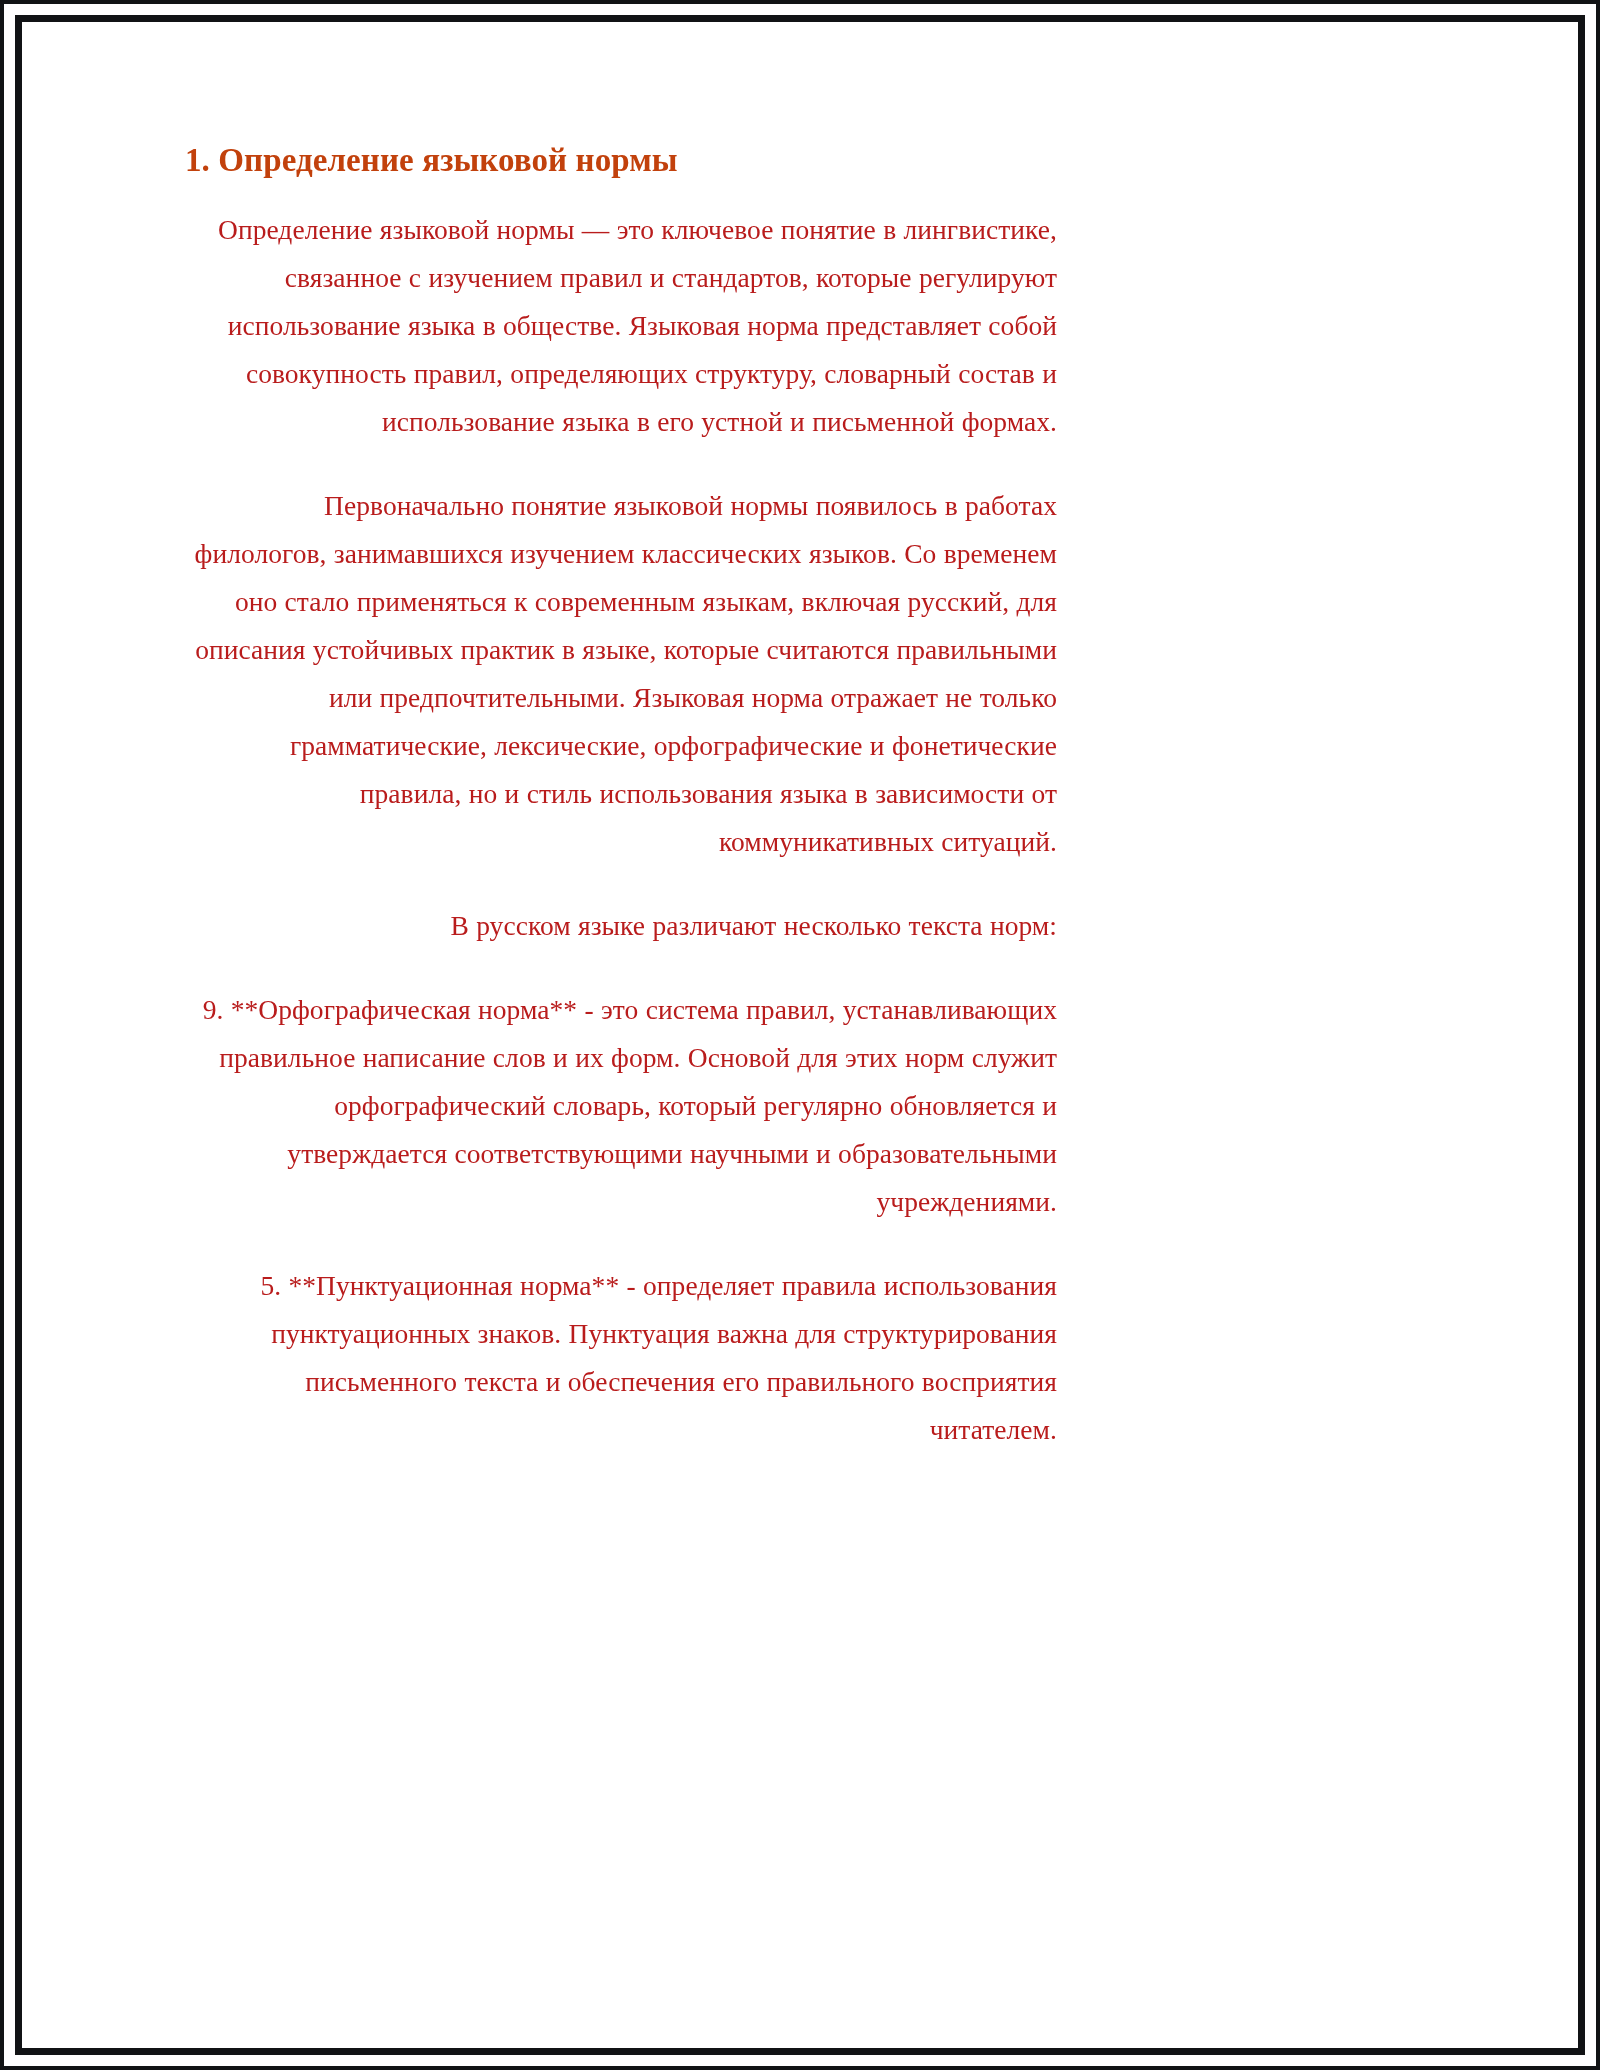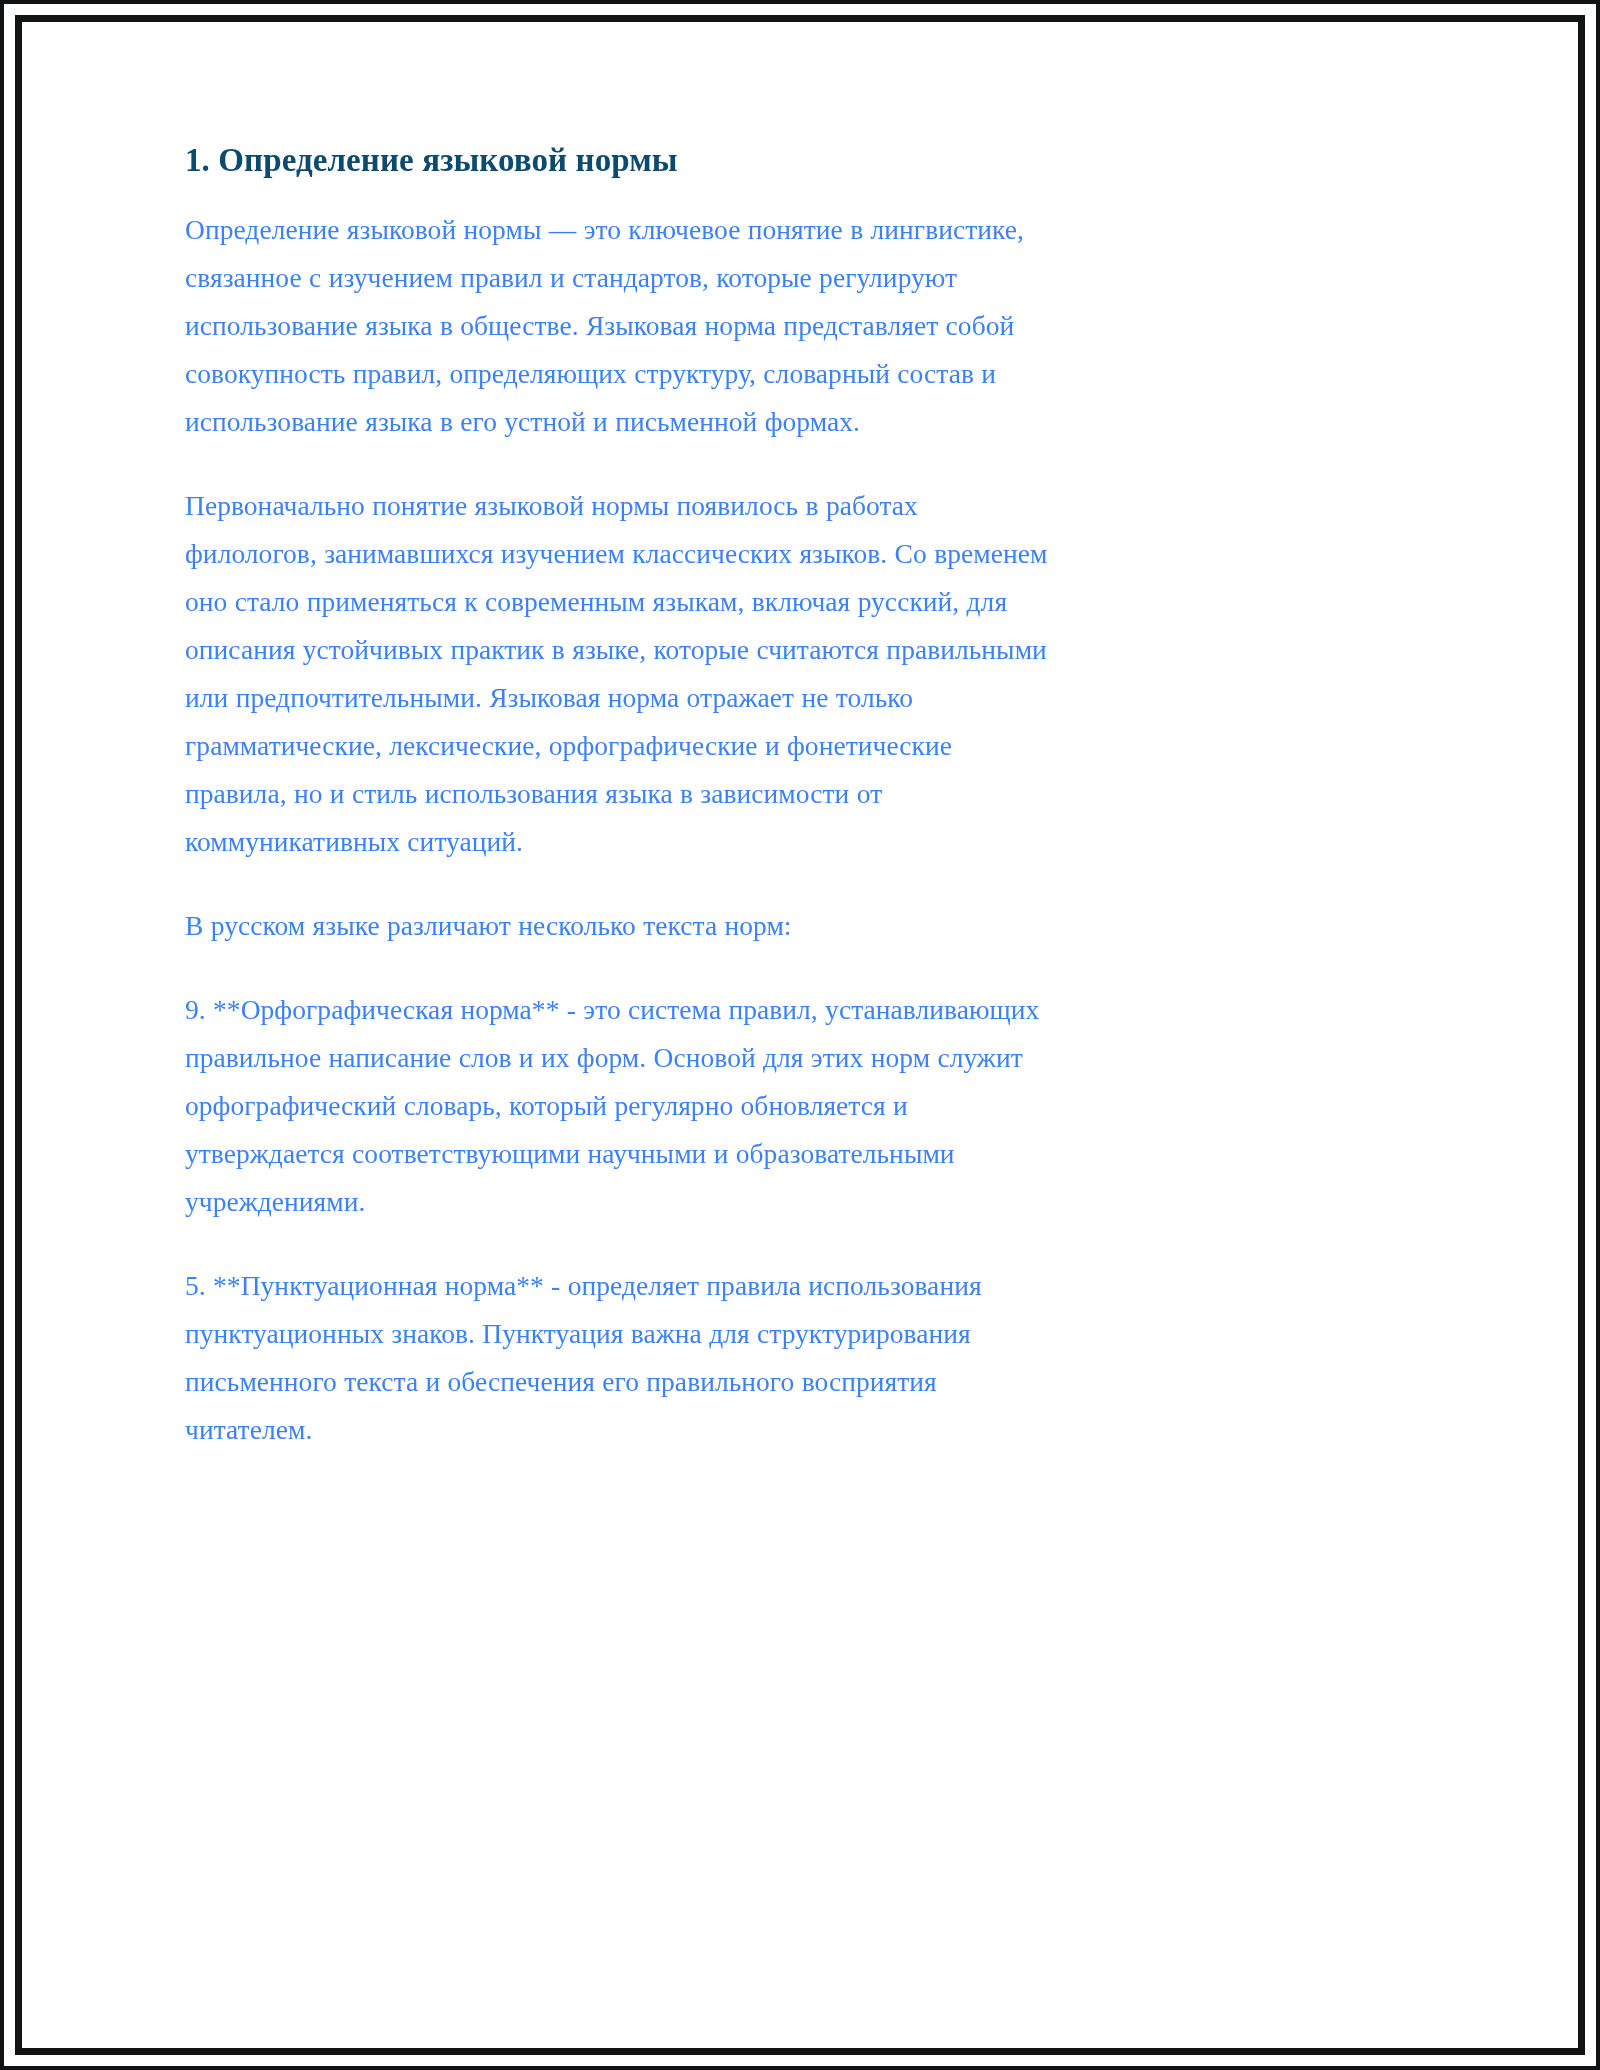--- a/index.html
+++ b/index.html
@@ -44,32 +44,32 @@
     top: 118px;
     width: 872px;
   }
 
   .doc-heading {
     margin: 0 0 26px 0;
     font-family: "Liberation Serif", "DejaVu Serif", serif;
     font-weight: 700;
     font-size: 33px;
     line-height: 1.22;
-    color: #0c4a6e;
+    color: #c2410c;
     letter-spacing: 0.1px;
   }
 
   .doc-paragraph {
     margin: 0 0 36px 0;
     font-family: "Liberation Serif", "DejaVu Serif", serif;
     font-weight: 400;
     font-size: 27.5px;
     line-height: 48px;
-    color: #3b82f6;
-    text-align: left;
+    color: #b91c1c;
+    text-align: right;
     letter-spacing: 0.05px;
     word-spacing: 0.4px;
   }
   .doc-paragraph:last-child {
     margin-bottom: 0;
   }
 </style>
 </head>
 <body>
 

